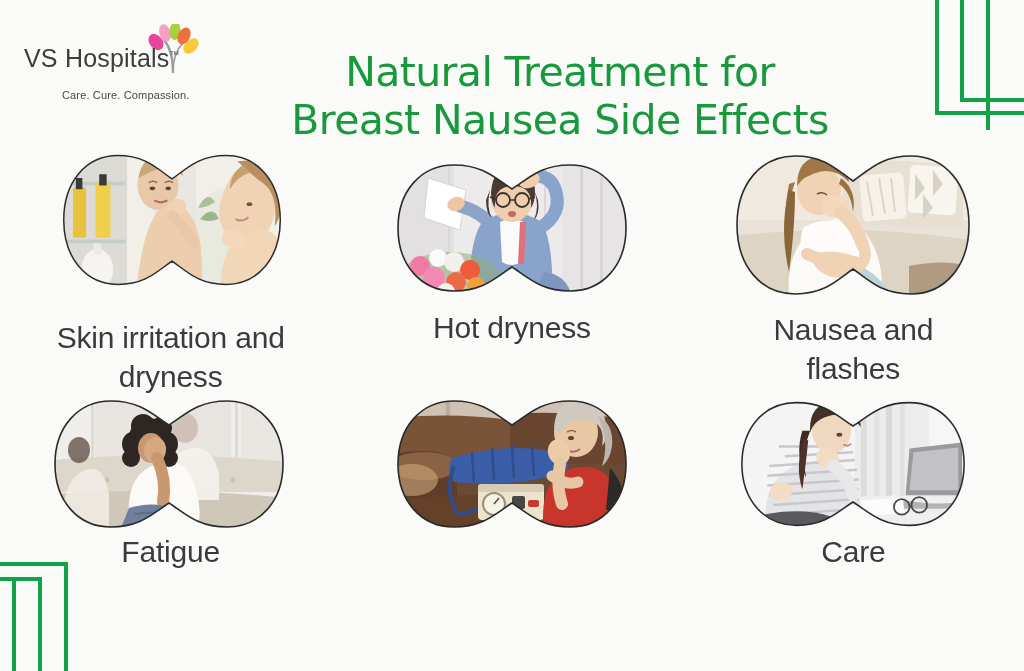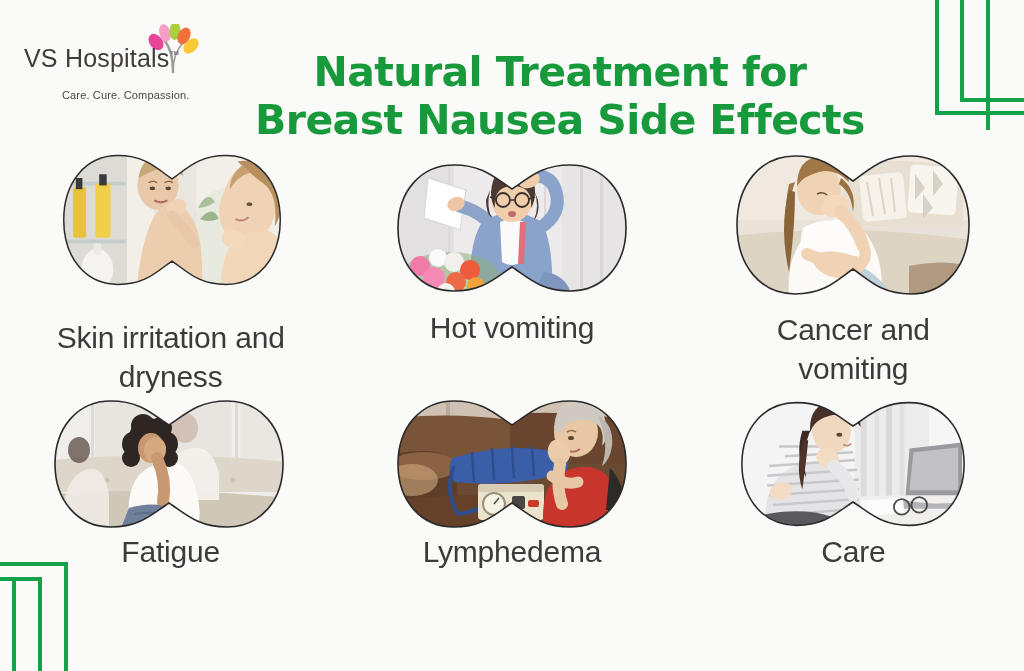--- a/index.html
+++ b/index.html
@@ -71,21 +71,21 @@
   }
 
   .title {
     position: absolute;
     left: 230px;
     top: 22px;
     width: 660px;
     text-align: center;
     color: #18993c;
     font-size: 41px;
-    font-weight: bold;
+    font-weight: normal;
     line-height: 1.17;
     letter-spacing: -0.6px;
     font-family: "DejaVu Sans", sans-serif;
   }
   .title-line { display: block; white-space: nowrap; }
 
   
   .grid {
     position: absolute;
     top: 150px;
@@ -286,21 +286,21 @@
           <circle cx="40" cy="118" r="11" fill="#f48ab4"></circle>
           <circle cx="62" cy="122" r="10" fill="#ee6a46"></circle>
           <circle cx="18" cy="124" r="9" fill="#f06e9e"></circle>
           <circle cx="82" cy="126" r="9" fill="#f2a23a"></circle>
           <circle cx="52" cy="132" r="9" fill="#f4f2ee"></circle>
         </g>
         <path d="M60,5 C89,5 101,18 118,29 C135,18 147,5 176,5 C209,5 232,31 232,68
                  C232,105 209,131 176,131 C147,131 135,118 118,107 C101,118 89,131 60,131
                  C27,131 4,105 4,68 C4,31 27,5 60,5 Z" fill="none" stroke="#2b2b2b" stroke-width="1.6"></path>
       </svg>
-      <div class="caption cap-r1">Hot vomiting</div>
+      <div class="caption cap-r1">Hot dryness</div>
     </div>
 
     <div class="card card-nausea">
       <svg class="blob" viewBox="0 0 240 150">
         <defs>
           <clipPath id="clipNausea">
             <path d="M62,6 C92,6 104,20 120,31 C136,20 148,6 178,6 C212,6 236,34 236,75
                      C236,116 212,144 178,144 C148,144 136,130 120,119 C104,130 92,144 62,144
                      C28,144 4,116 4,75 C4,34 28,6 62,6 Z"></path>
           </clipPath>
@@ -339,21 +339,21 @@
 
           <ellipse cx="102" cy="56" rx="14" ry="11" transform="rotate(-14 102 56)" fill="#f4d8bc"></ellipse>
           <path d="M108 62 q16 14 22 34" stroke="#f0d2b4" stroke-width="13" fill="none" stroke-linecap="round"></path>
 
           <path d="M74 104 q26 12 48 8" stroke="#f0d2b4" stroke-width="12" fill="none" stroke-linecap="round"></path>
         </g>
         <path d="M62,6 C92,6 104,20 120,31 C136,20 148,6 178,6 C212,6 236,34 236,75
                  C236,116 212,144 178,144 C148,144 136,130 120,119 C104,130 92,144 62,144
                  C28,144 4,116 4,75 C4,34 28,6 62,6 Z" fill="none" stroke="#2b2b2b" stroke-width="1.6"></path>
       </svg>
-      <div class="caption cap-r1">Cancer and vomiting</div>
+      <div class="caption cap-r1">Nausea and flashes</div>
     </div>
   </div>
 
   <div class="row row-2">
 
     <div class="card card-fatigue">
       <svg class="blob blob-sm" viewBox="0 0 236 136">
         <defs>
           <clipPath id="clipFatigue">
             <path d="M60,5 C89,5 101,18 118,29 C135,18 147,5 176,5 C209,5 232,31 232,68
@@ -458,21 +458,20 @@
           <path d="M172 54 q8 4 14 -1" stroke="#b06a60" stroke-width="2" fill="none"></path>
 
           <ellipse cx="165" cy="56" rx="11" ry="13" transform="rotate(-18 165 56)" fill="#eccca8"></ellipse>
           <path d="M166 68 q-4 22 2 40" stroke="#e8c8a4" stroke-width="12" fill="none" stroke-linecap="round"></path>
           <path d="M158 80 q14 10 26 6" stroke="#e8c8a4" stroke-width="11" fill="none" stroke-linecap="round"></path>
         </g>
         <path d="M60,5 C89,5 101,18 118,29 C135,18 147,5 176,5 C209,5 232,31 232,68
                  C232,105 209,131 176,131 C147,131 135,118 118,107 C101,118 89,131 60,131
                  C27,131 4,105 4,68 C4,31 27,5 60,5 Z" fill="none" stroke="#2b2b2b" stroke-width="1.6"></path>
       </svg>
-      <div class="caption cap-r2">Lymphedema</div>
     </div>
 
     <div class="card card-pain">
       <svg class="blob blob-sm" viewBox="0 0 236 136">
         <defs>
           <clipPath id="clipPain">
             <path d="M60,5 C89,5 101,18 118,29 C135,18 147,5 176,5 C209,5 232,31 232,68
                      C232,105 209,131 176,131 C147,131 135,118 118,107 C101,118 89,131 60,131
                      C27,131 4,105 4,68 C4,31 27,5 60,5 Z"></path>
           </clipPath>

